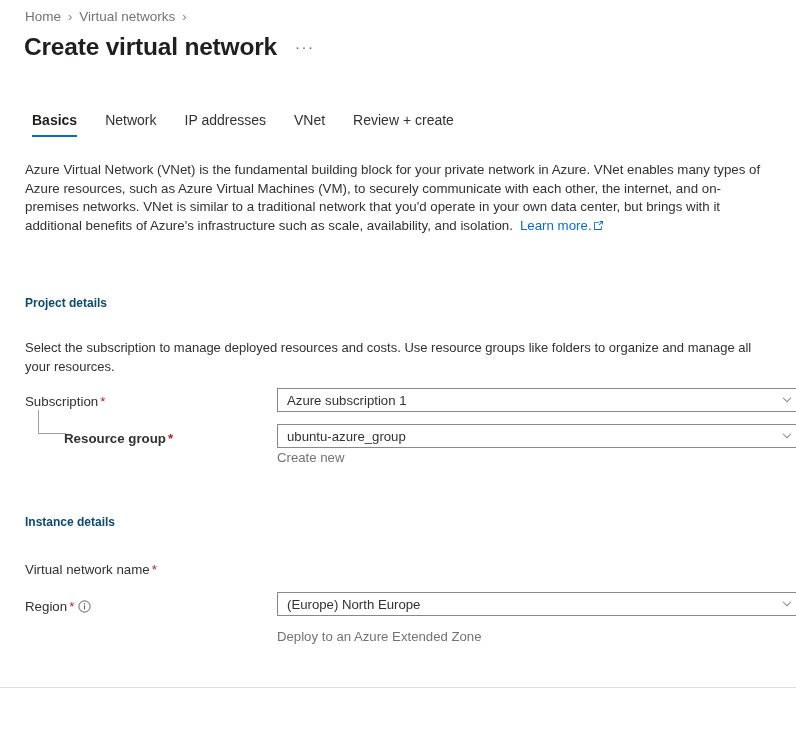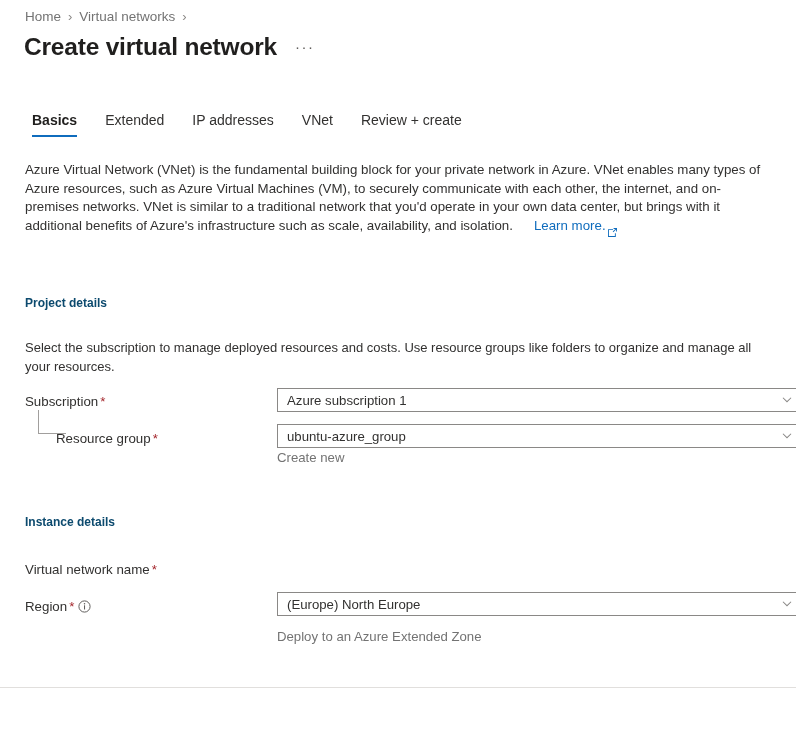--- a/index.html
+++ b/index.html
@@ -52,22 +52,22 @@
     left: 14px; right: 14px; bottom: 0; height: 2.5px;
     background: #0f6cbd;
   }
 
   
   .description {
     position: absolute; left: 25px; top: 161px; width: 740px;
     font-size: 13.3px; line-height: 18.5px; color: #323130;
   }
   .learn-more {
-    display: inline-flex; align-items: flex-end; gap: 1px;
-    color: #0f6cbd; cursor: pointer; margin-left: 21px;
+    display: inline-flex; align-items: flex-start; gap: 1px;
+    color: #0f6cbd; cursor: pointer; margin-left: 7px;
   }
   .ext-icon { display: inline-block; width: 11px; height: 11px; position: relative; top: 1px; }
 
   
   .section-heading {
     position: absolute; left: 25px;
     font-size: 12px; font-weight: bold; color: #0c4a6e;
   }
   .section-sub {
     position: absolute; left: 25px; width: 730px;
@@ -131,21 +131,21 @@
     <span class="crumb-sep">›</span>
   </div>
 
   <div class="title-row">
     <span class="page-title">Create virtual network</span>
     <span class="ellipsis-btn">···</span>
   </div>
 
   <div class="tabs">
     <div class="tab active">Basics</div>
-    <div class="tab">Extended</div>
+    <div class="tab">Network</div>
     <div class="tab">IP addresses</div>
     <div class="tab">VNet</div>
     <div class="tab">Review + create</div>
   </div>
 
   <div class="description">
     <span>Azure Virtual Network (VNet) is the fundamental building block for your private network in Azure. VNet enables many types of Azure resources, such as Azure Virtual Machines (VM), to securely communicate with each other, the internet, and on-premises networks. VNet is similar to a traditional network that you'd operate in your own data center, but brings with it additional benefits of Azure's infrastructure such as scale, availability, and isolation.</span><span class="learn-more">
         <span>Learn more.</span>
         <span class="ext-icon"><svg width="11" height="11" viewBox="0 0 11 11">
             <path d="M1 2.2h5v0.9H1.9v6h6V6.2h0.9V10H1z" fill="#0f6cbd"></path>
@@ -162,21 +162,21 @@
   </div>
   <div class="field select" style="top:388px;">
     <span class="val">Azure subscription 1</span>
     <span class="chev"><svg width="16" height="16" viewBox="0 0 16 16">
           <path d="M3.6 6.1l.7-.7L8 9.1l3.7-3.7.7.7L8 10.5z" fill="#605e5c"></path>
         </svg></span>
   </div>
 
   <div class="connector" style="left:38px; top:410px; width:28px; height:24px;"></div>
 
-  <div class="form-label" style="left:56px; top:431px;">
+  <div class="form-label" style="left:64px; top:431px;font-weight:bold;">
     <span>Resource group</span><span class="req">*</span>
   </div>
   <div class="field select" style="top:424px;">
     <span class="val">ubuntu-azure_group</span>
     <span class="chev"><svg width="16" height="16" viewBox="0 0 16 16">
           <path d="M3.6 6.1l.7-.7L8 9.1l3.7-3.7.7.7L8 10.5z" fill="#605e5c"></path>
         </svg></span>
   </div>
   <div class="inline-link" style="top:450px;">Create new</div>
 

